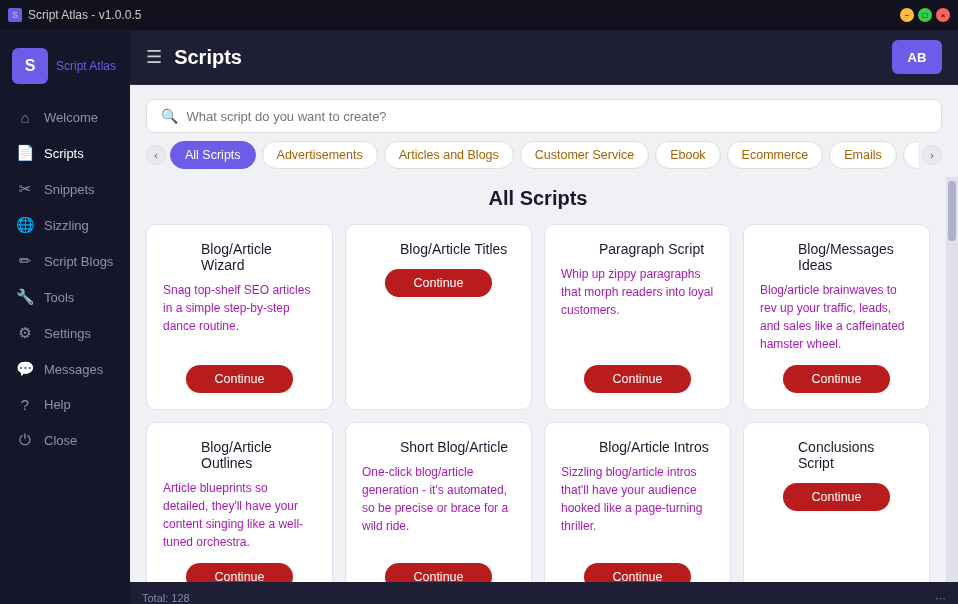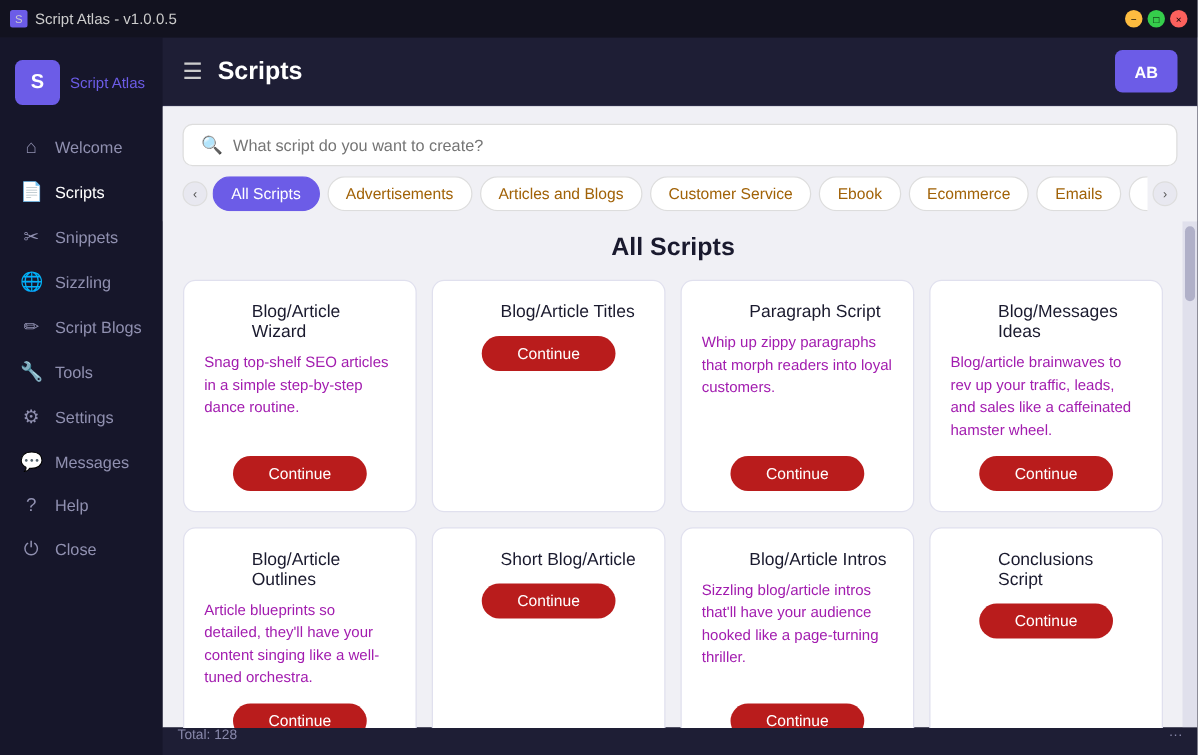--- a/index.html
+++ b/index.html
@@ -265,21 +265,21 @@
     
     .scripts-area::-webkit-scrollbar { width: 8px; }
     .scripts-area::-webkit-scrollbar-track { background: #e8e8f0; }
     .scripts-area::-webkit-scrollbar-thumb { background: #b0b0c8; border-radius: 4px; }
 
     
     .status-bar {
       background: #1e1e35;
       height: 22px;
       display: flex;
-      align-items: flex-start;
+      align-items: flex-end;
       padding: 0 12px;
       font-size: 11px;
       color: #8888aa;
       flex-shrink: 0;
     }
 
     
     .content-with-scroll {
       display: flex;
       flex: 1;
@@ -441,20 +441,21 @@
   </div>
               <div class="script-card">
     <div class="script-card-title">Blog/Article Outlines</div>
     <div class="script-card-desc">Article blueprints so detailed, they'll have your content singing like a well-tuned orchestra.</div>
     <div class="script-card-footer">
       <button class="continue-btn">Continue</button>
     </div>
   </div>
               <div class="script-card">
     <div class="script-card-title">Short Blog/Article</div>
+    <div class="script-card-desc">One-click blog/article generation - it's automated, so be precise or brace for a wild ride.</div>
     <div class="script-card-footer">
       <button class="continue-btn">Continue</button>
     </div>
   </div>
               <div class="script-card">
     <div class="script-card-title">Blog/Article Intros</div>
     <div class="script-card-desc">Sizzling blog/article intros that'll have your audience hooked like a page-turning thriller.</div>
     <div class="script-card-footer">
       <button class="continue-btn">Continue</button>
     </div>

